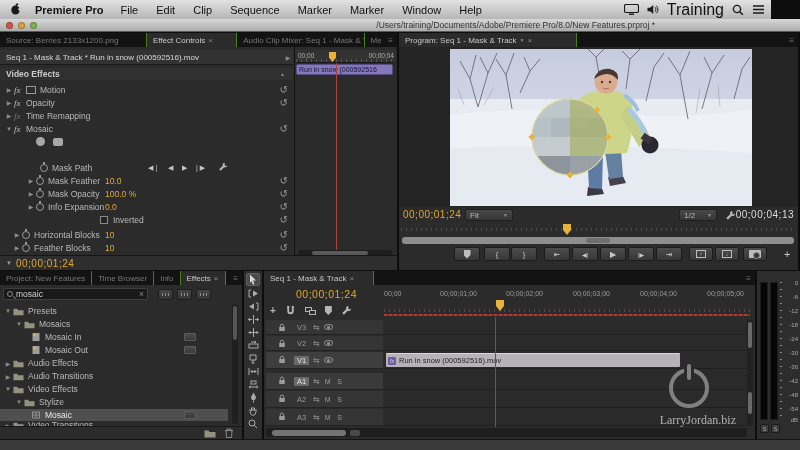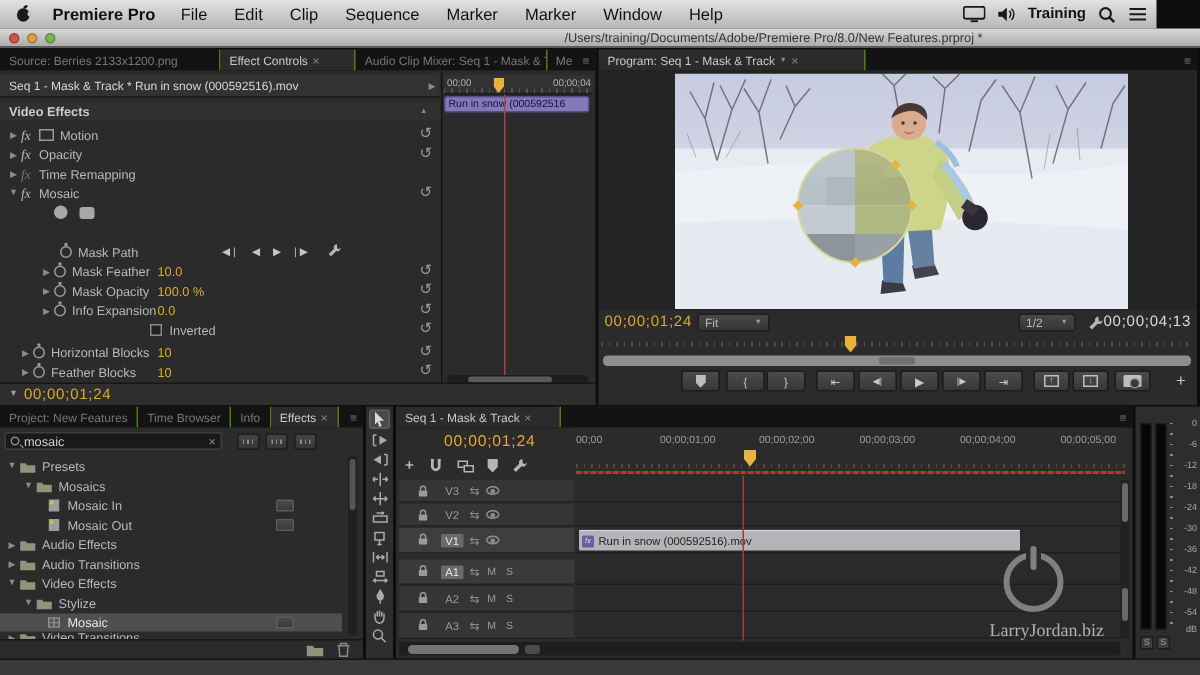--- a/index.html
+++ b/index.html
@@ -9,21 +9,21 @@
             -webkit-user-select:none; user-select:none; }
   .abs { position:absolute; }
 
   
   .menubar { position:absolute; left:0; top:0; width:771px; height:19px;
     background:linear-gradient(#e2e2e2,#b6b6b6); display:flex; align-items:center;
     font-size:11px; color:#111; }
   .menu-item { padding:0 9px; white-space:nowrap; }
   .menu-item.app { font-weight:bold; padding:0 8px; }
   .menubar-right { position:absolute; right:6px; top:0; height:19px; display:flex; align-items:center; gap:8px; }
-  .menubar-right .txt { font-weight:bold; font-size:10px; }
+  .menubar-right .txt { font-weight:normal; font-size:16px; }
 
   
   .titlebar { position:absolute; left:0; top:19px; width:800px; height:13px;
     background:linear-gradient(#d8d8d8,#ababab); border-bottom:1px solid #5a5a5a; }
   .tl { position:absolute; top:3px; width:7px; height:7px; border-radius:50%; border:1px solid rgba(0,0,0,.25); }
   .titlepath { position:absolute; top:1px; left:0; right:10px; text-align:right; font-size:8.5px; color:#333; }
 
   
   .panel { position:absolute; background:#2b2b2b; }
   .tabbar { position:absolute; left:0; top:0; right:0; height:14px; background:#131313;

